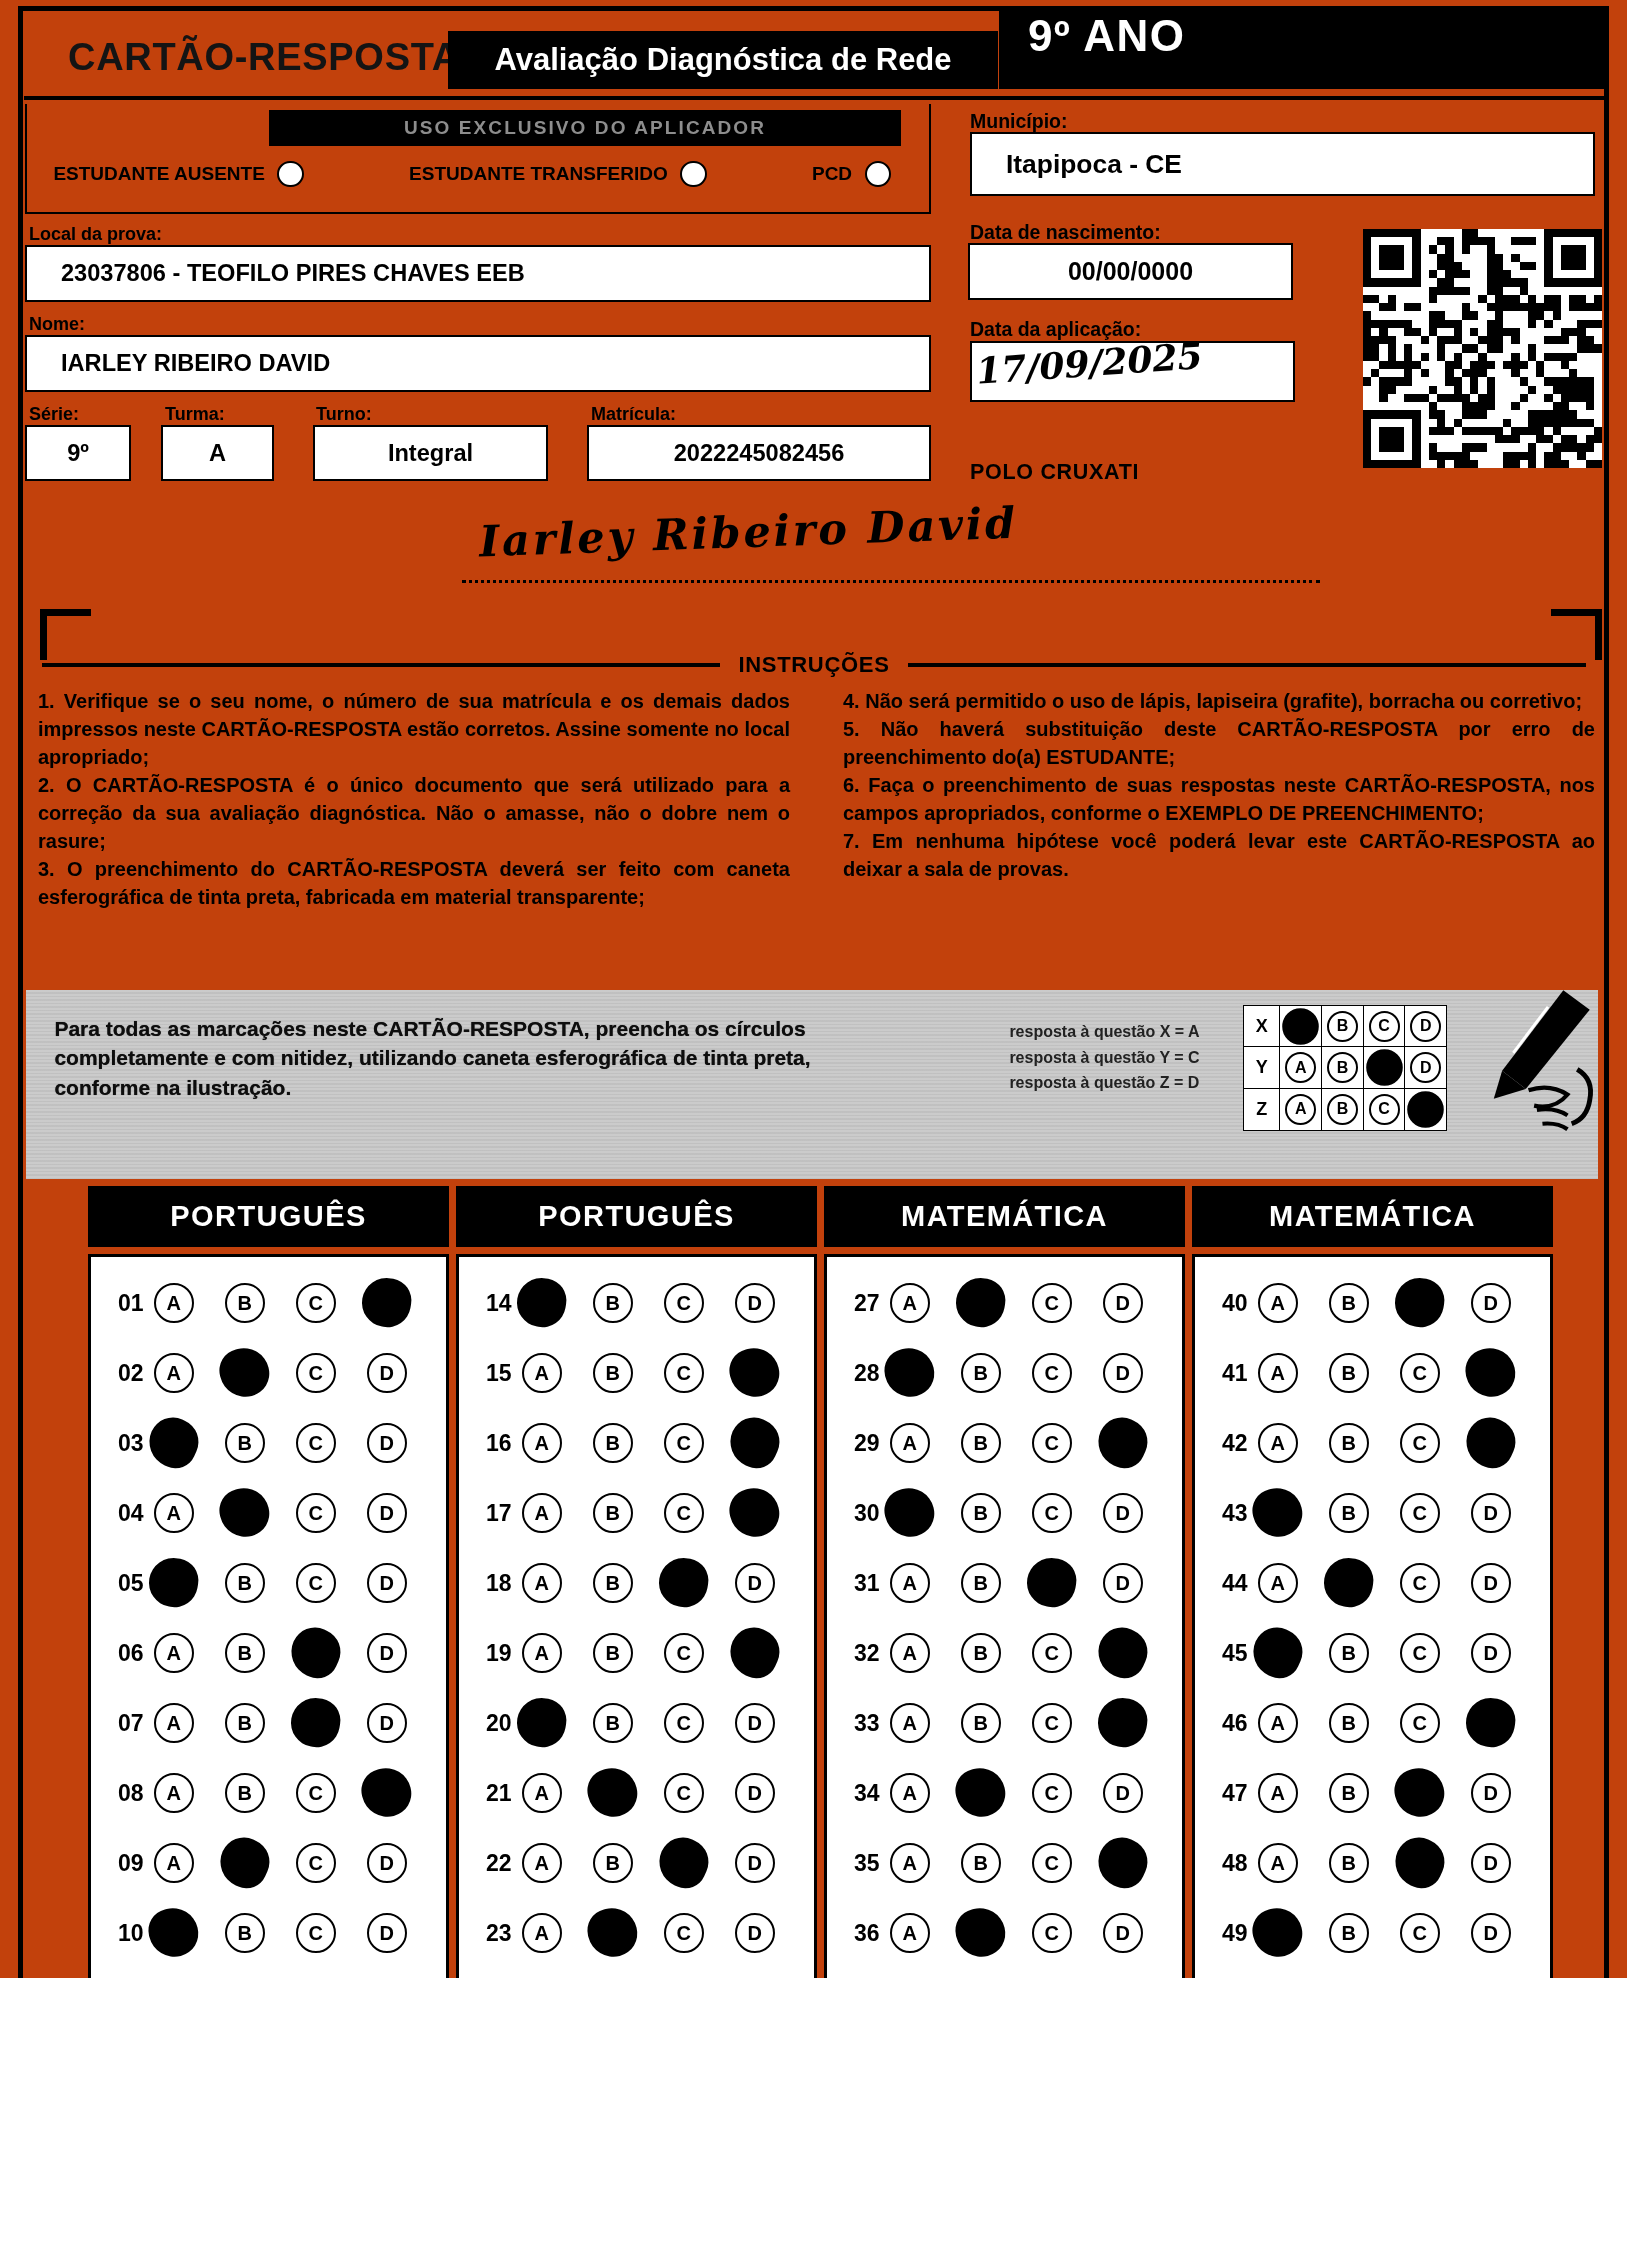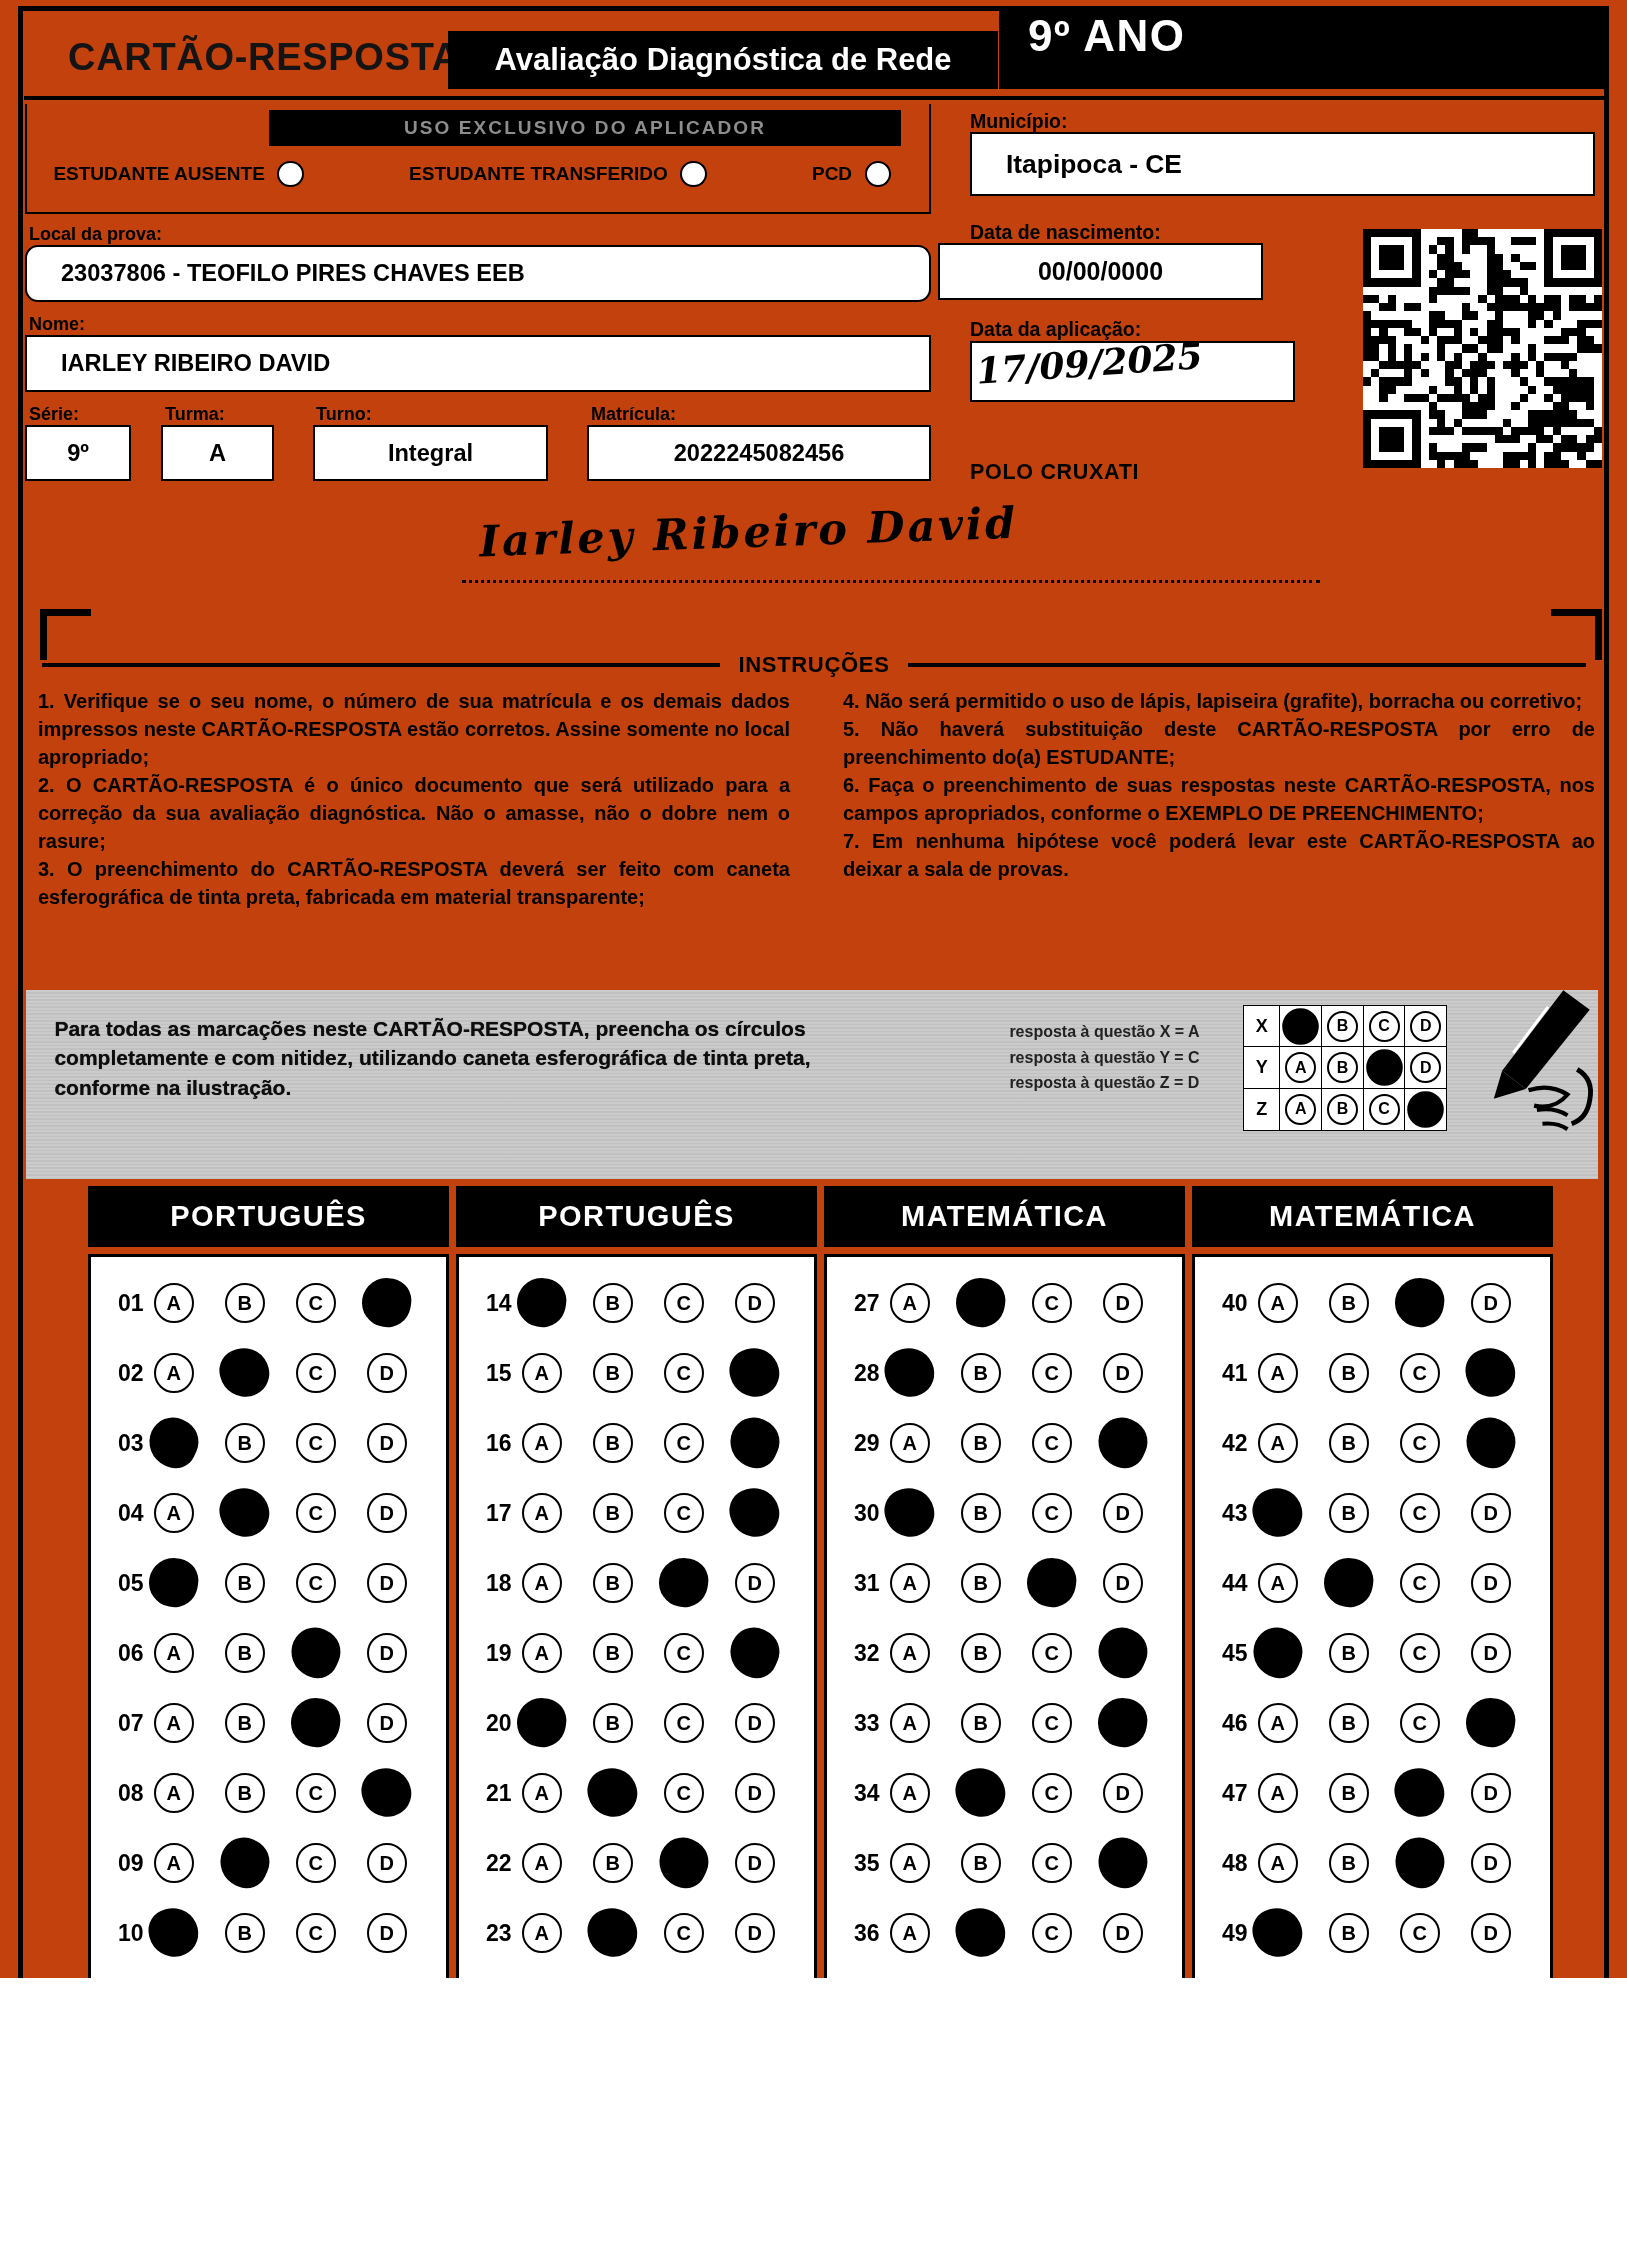--- a/index.html
+++ b/index.html
@@ -120,21 +120,21 @@
           <span class="cb-circle"></span>
         </div>
         <div class="cb-item">
           <span class="cb-label">PCD</span>
           <span class="cb-circle"></span>
         </div>
       </div>
   </div>
 
   <div class="fld-label" style="left:29px; top:224px;">Local da prova:</div>
-  <div class="fld-box pad" style="left:25px; top:245px; width:906px; height:57px;border-radius:13px;">
+  <div class="fld-box pad" style="left:25px; top:245px; width:906px; height:57px;">
     <span>23037806 - TEOFILO PIRES CHAVES EEB</span>
   </div>
 
   <div class="fld-label" style="left:29px; top:314px;">Nome:</div>
   <div class="fld-box pad" style="left:25px; top:335px; width:906px; height:57px;">
     <span>IARLEY RIBEIRO DAVID</span>
   </div>
 
   <div class="fld-label" style="left:29px; top:404px;">Série:</div>
   <div class="fld-box ctr" style="left:25px; top:425px; width:106px; height:56px;">
@@ -155,21 +155,21 @@
   <div class="fld-box ctr" style="left:587px; top:425px; width:344px; height:56px;">
     <span>2022245082456</span>
   </div>
 
   <div class="fld-label" style="left:970px; top:110px; font-size:19.5px;">Município:</div>
   <div class="fld-box pad" style="left:970px; top:132px; width:625px; height:64px; font-size:26.4px;">
     <span>Itapipoca - CE</span>
   </div>
 
   <div class="fld-label" style="left:970px; top:221px; font-size:19.5px;">Data de nascimento:</div>
-  <div class="fld-box ctr" style="left:938px; top:243px; width:325px; height:57px; font-size:25px;">
+  <div class="fld-box ctr" style="left:968px; top:243px; width:325px; height:57px; font-size:25px;">
     <span>00/00/0000</span>
   </div>
 
   <div class="fld-label" style="left:970px; top:318px; font-size:19.5px;">Data da aplicação:</div>
   <div class="fld-box" style="left:970px; top:341px; width:325px; height:61px;"></div>
   <div class="date-hand hand">17/09/2025</div>
 
   <div class="qr"><svg viewBox="0 0 29 29" width="239" height="239" shape-rendering="crispEdges">
         <rect x="0" y="0" width="29" height="29" fill="#fff"></rect>
         <rect x="12" y="0" width="1" height="1" fill="#000"></rect>

